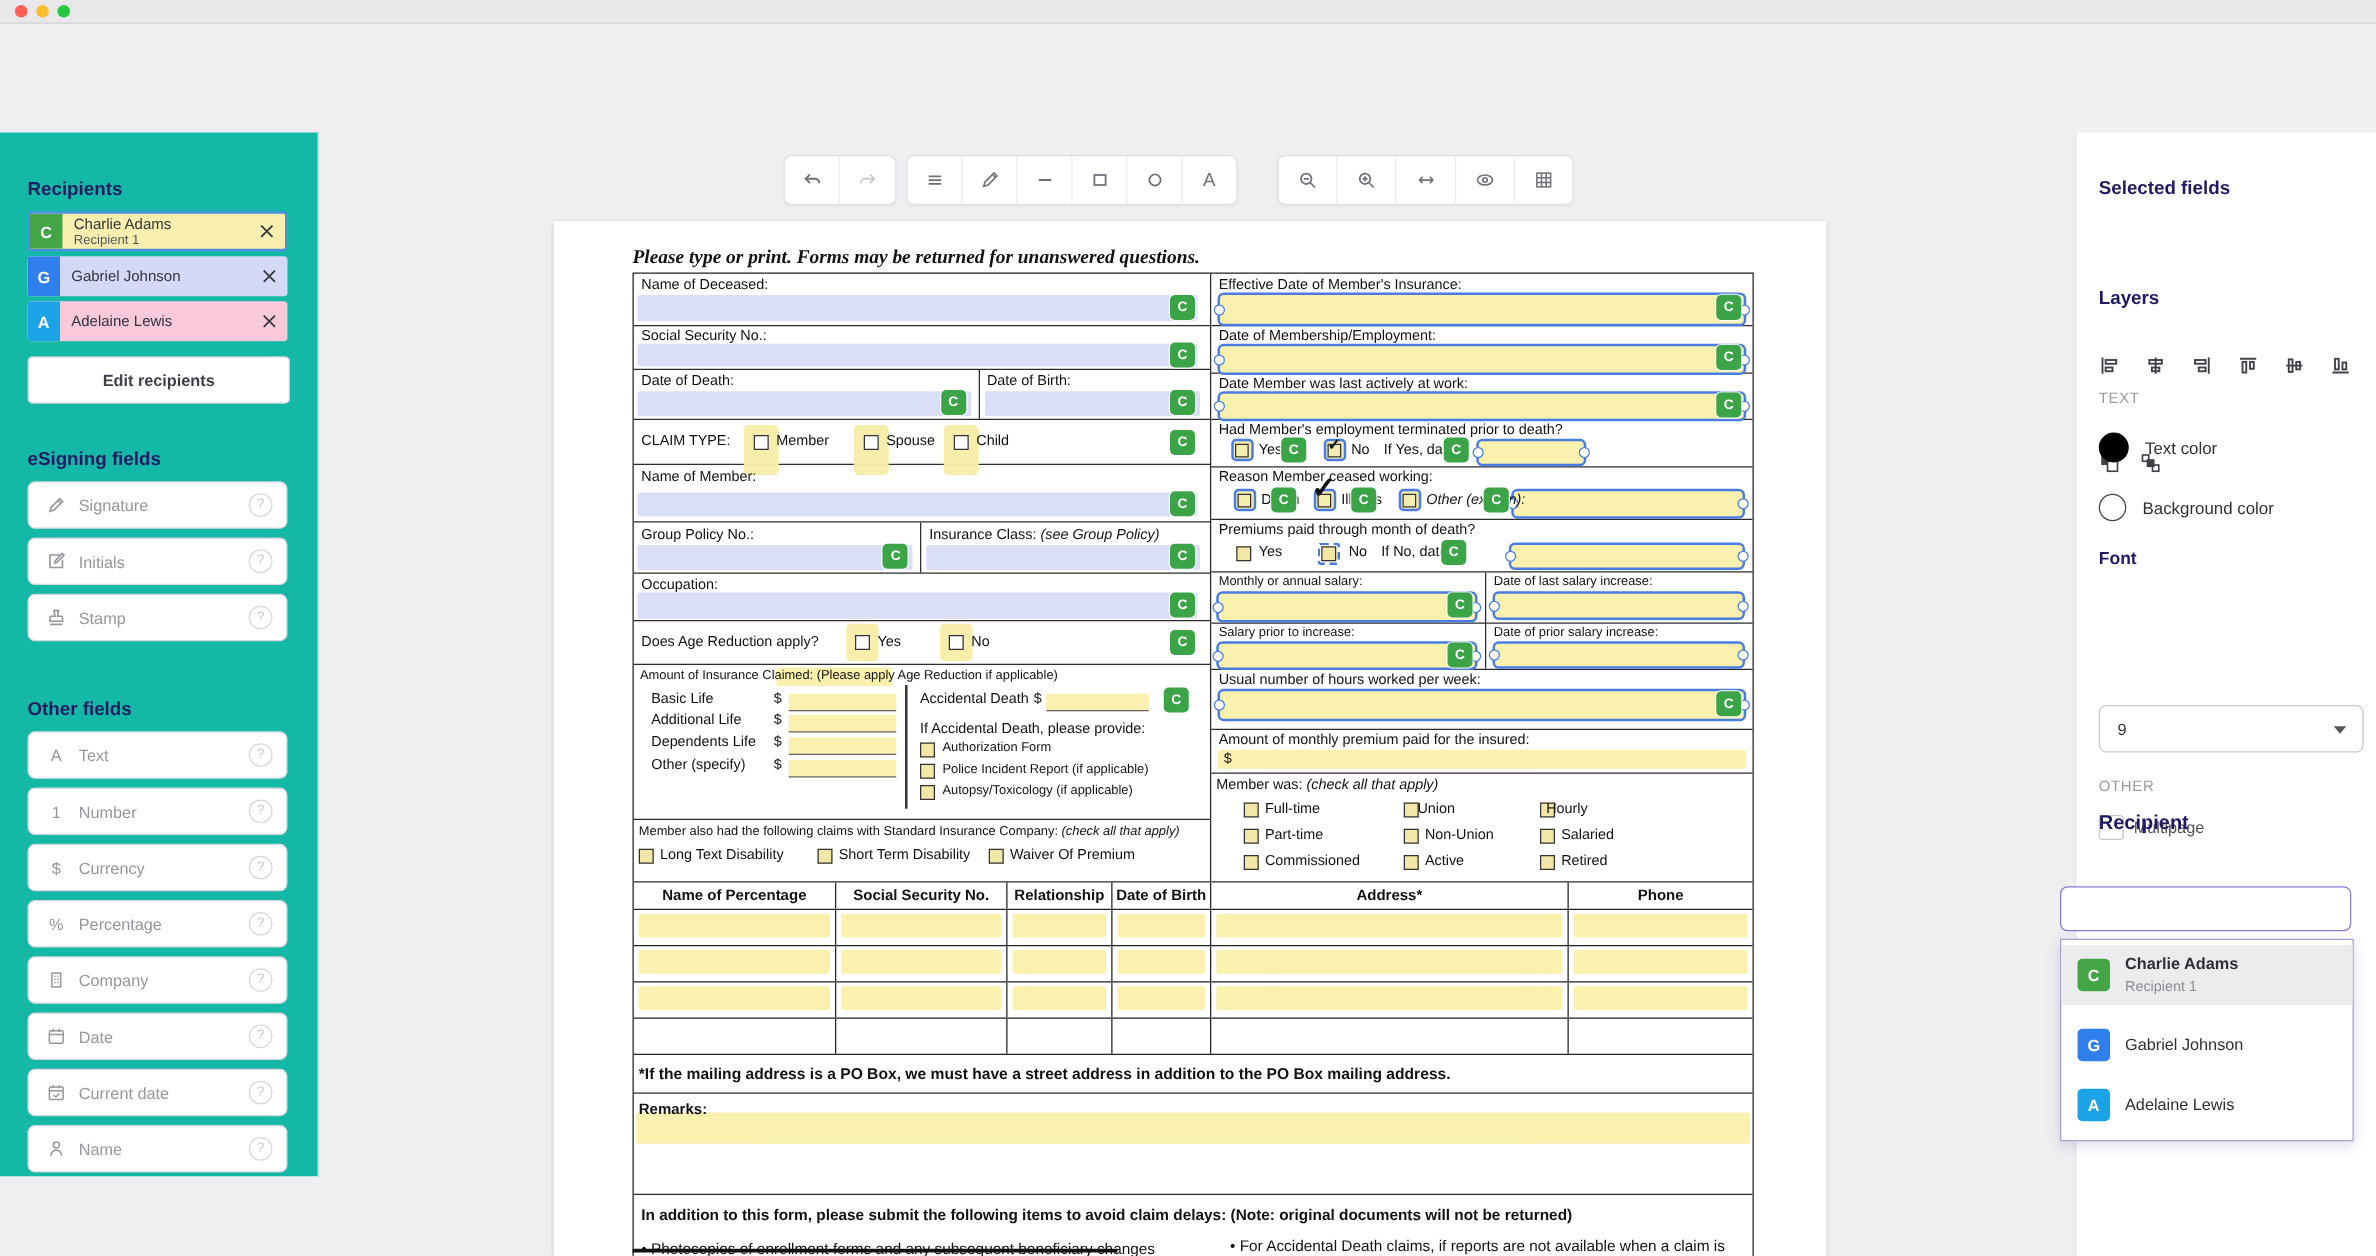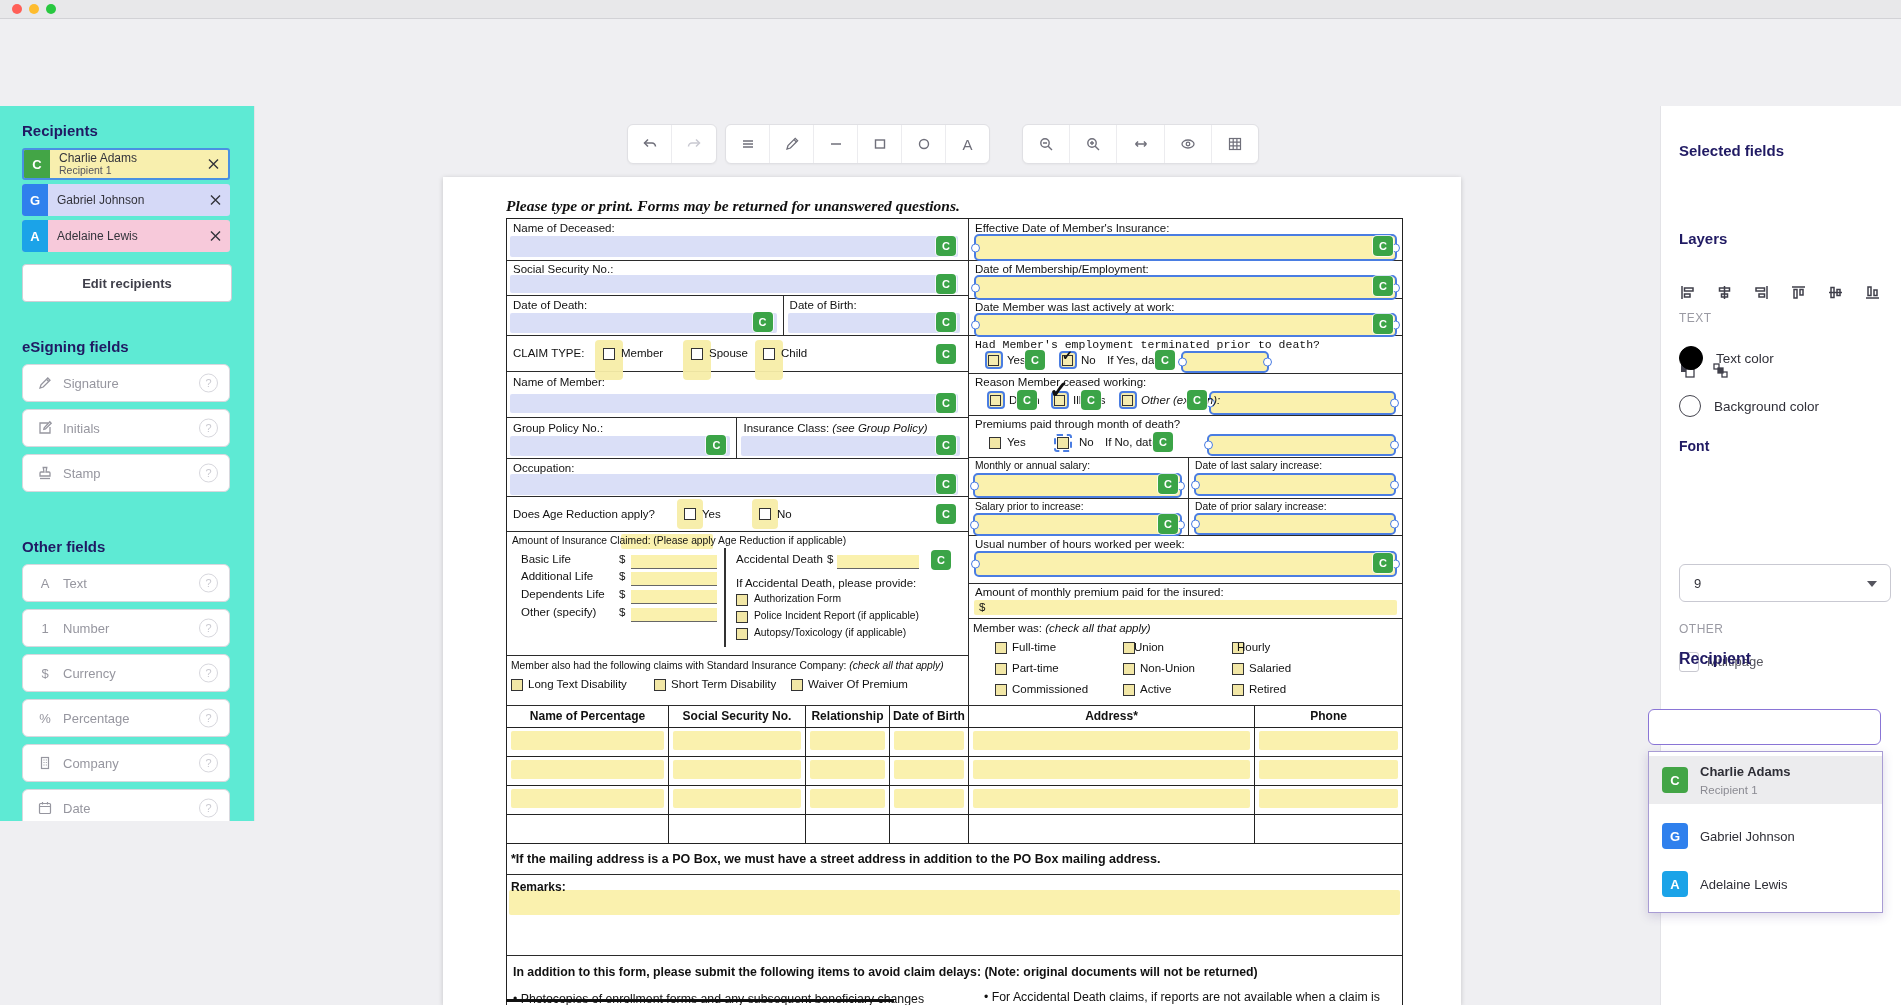--- a/index.html
+++ b/index.html
@@ -9,21 +9,21 @@
   #titlebar{position:absolute;left:0;top:0;width:1901px;height:18px;background:#E8E8EA;border-bottom:1px solid #D2D2D6;}
   .tl{position:absolute;top:4px;width:10px;height:10px;border-radius:50%;}
   
   #hdr{position:absolute;left:0;top:18px;width:1901px;height:88px;background:#3D16C9;}
   #hdr .title{position:absolute;left:28px;top:49px;color:#fff;font-size:23px;font-weight:bold;letter-spacing:.2px;}
   .hbtn{position:absolute;top:45px;height:34px;border-radius:4px;font-size:13.5px;display:flex;align-items:center;justify-content:center;cursor:pointer;}
   #btn-back{left:1693px;width:66px;background:#fff;color:#3A3A44;}
   #btn-next{left:1772px;width:64px;background:#6B4DD8;color:#C9BAF2;}
   #btn-close{left:1855px;top:51px;width:22px;height:22px;}
   
-  #sidebar{position:absolute;left:0;top:106px;width:255px;height:715px;background:#5eead4;border-right:1px solid #E3E3E7;box-sizing:border-box;padding:16px 0 0 22px;overflow:hidden;}
+  #sidebar{position:absolute;left:0;top:106px;width:255px;height:835px;background:#14b8a6;border-right:1px solid #E3E3E7;box-sizing:border-box;padding:37px 0 0 22px;overflow:hidden;}
   .sb-head{font-size:15px;font-weight:bold;color:#201A63;margin-bottom:9px;}
   .rrowi{position:relative;width:208px;height:32px;margin-bottom:4px;border-radius:3px;display:flex;align-items:center;overflow:hidden;box-sizing:border-box;cursor:pointer;}
   .rrowi .ini{width:26px;height:100%;flex:0 0 26px;color:#fff;font-size:13px;font-weight:bold;display:flex;align-items:center;justify-content:center;}
   .rrowi .nm{font-size:12px;color:#33333B;margin-left:9px;line-height:12px;}
   .rrowi .sub{font-size:10.5px;color:#55555E;margin-top:2px;}
   .rrowi .xi{position:absolute;right:9px;top:50%;transform:translateY(-50%);}
   .btn-edit{width:208px;height:36px;margin:12px 0 0 0;background:#fff;border:1px solid #CFCFD6;border-radius:4px;font-size:13px;font-weight:bold;color:#3F3F4A;display:flex;align-items:center;justify-content:center;cursor:pointer;}
   .fielditem{position:relative;width:208px;height:38px;margin-bottom:7px;background:#fff;border:1px solid #D8D8DE;border-radius:6px;display:flex;align-items:center;box-sizing:border-box;padding-left:14px;cursor:pointer;}
   .fielditem .gly{width:16px;text-align:center;font-size:13px;color:#96969F;}
   .fielditem .lb{font-size:13px;color:#96969F;margin-left:10px;}
@@ -466,21 +466,21 @@
               <div class="badge" style="right:2px;top:-1px;">C</div>
             </div>
           </div>
           <div class="frow" style="height:37px;">
             <span class="fl" style="left:6px;top:2px;">Date Member was last actively at work:</span>
             <div class="yfield sel" style="left:5px;right:5px;top:14px;height:20px;">
               <div class="badge" style="right:2px;top:-1px;">C</div>
             </div>
           </div>
           <div class="frow" style="height:38px;">
-            <span class="fl" style="left:6px;top:2px;font-family:Liberation Mono, monospace;">Had Member's employment terminated prior to death?</span>
+            <span class="fl" style="left:6px;top:2px;">Had Member's employment terminated prior to death?</span>
             <span class="cbsel" style="left:16px;top:15px;">
                 <span class="cbi"></span>
               </span>
             <span class="fl" style="left:38px;top:18px;">Yes</span>
             <div class="badge" style="left:56px;top:14px;">C</div>
             <span class="cbsel" style="left:90px;top:15px;">
                 <span class="cbi"></span>
               </span>
             <span class="ck" style="left:93px;top:12px;font-size:13px;">✓</span>
             <span class="fl" style="left:112px;top:18px;">No</span>

